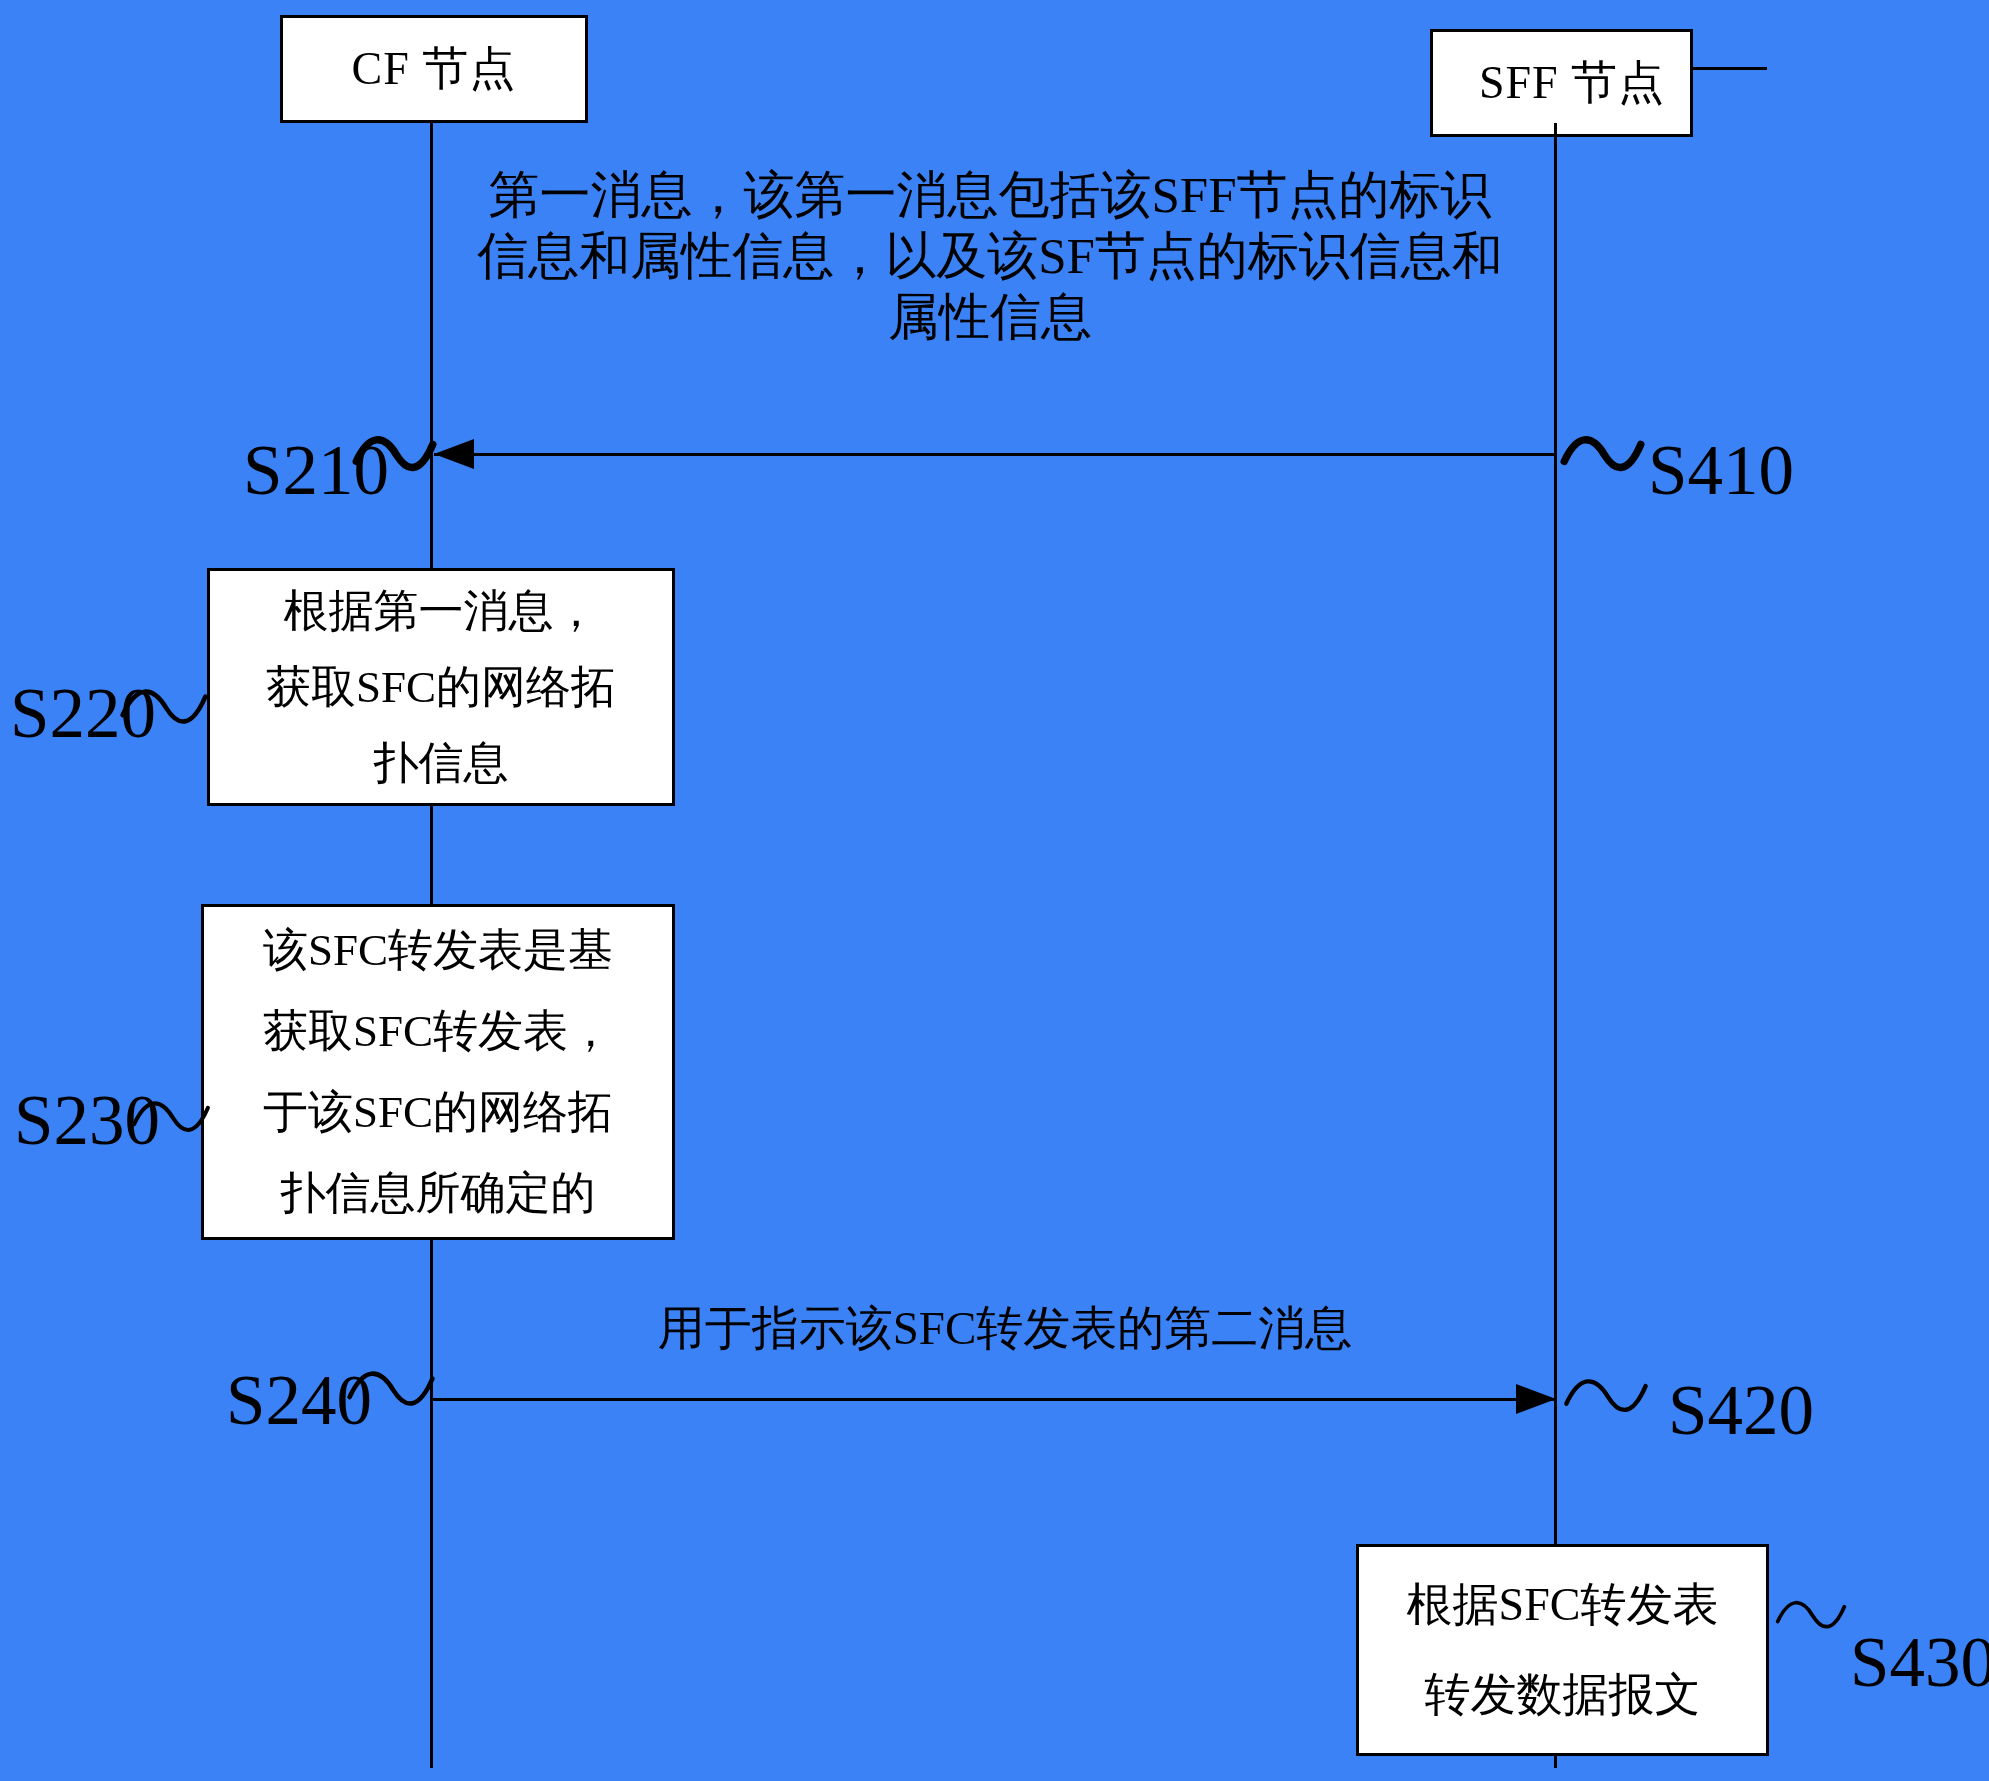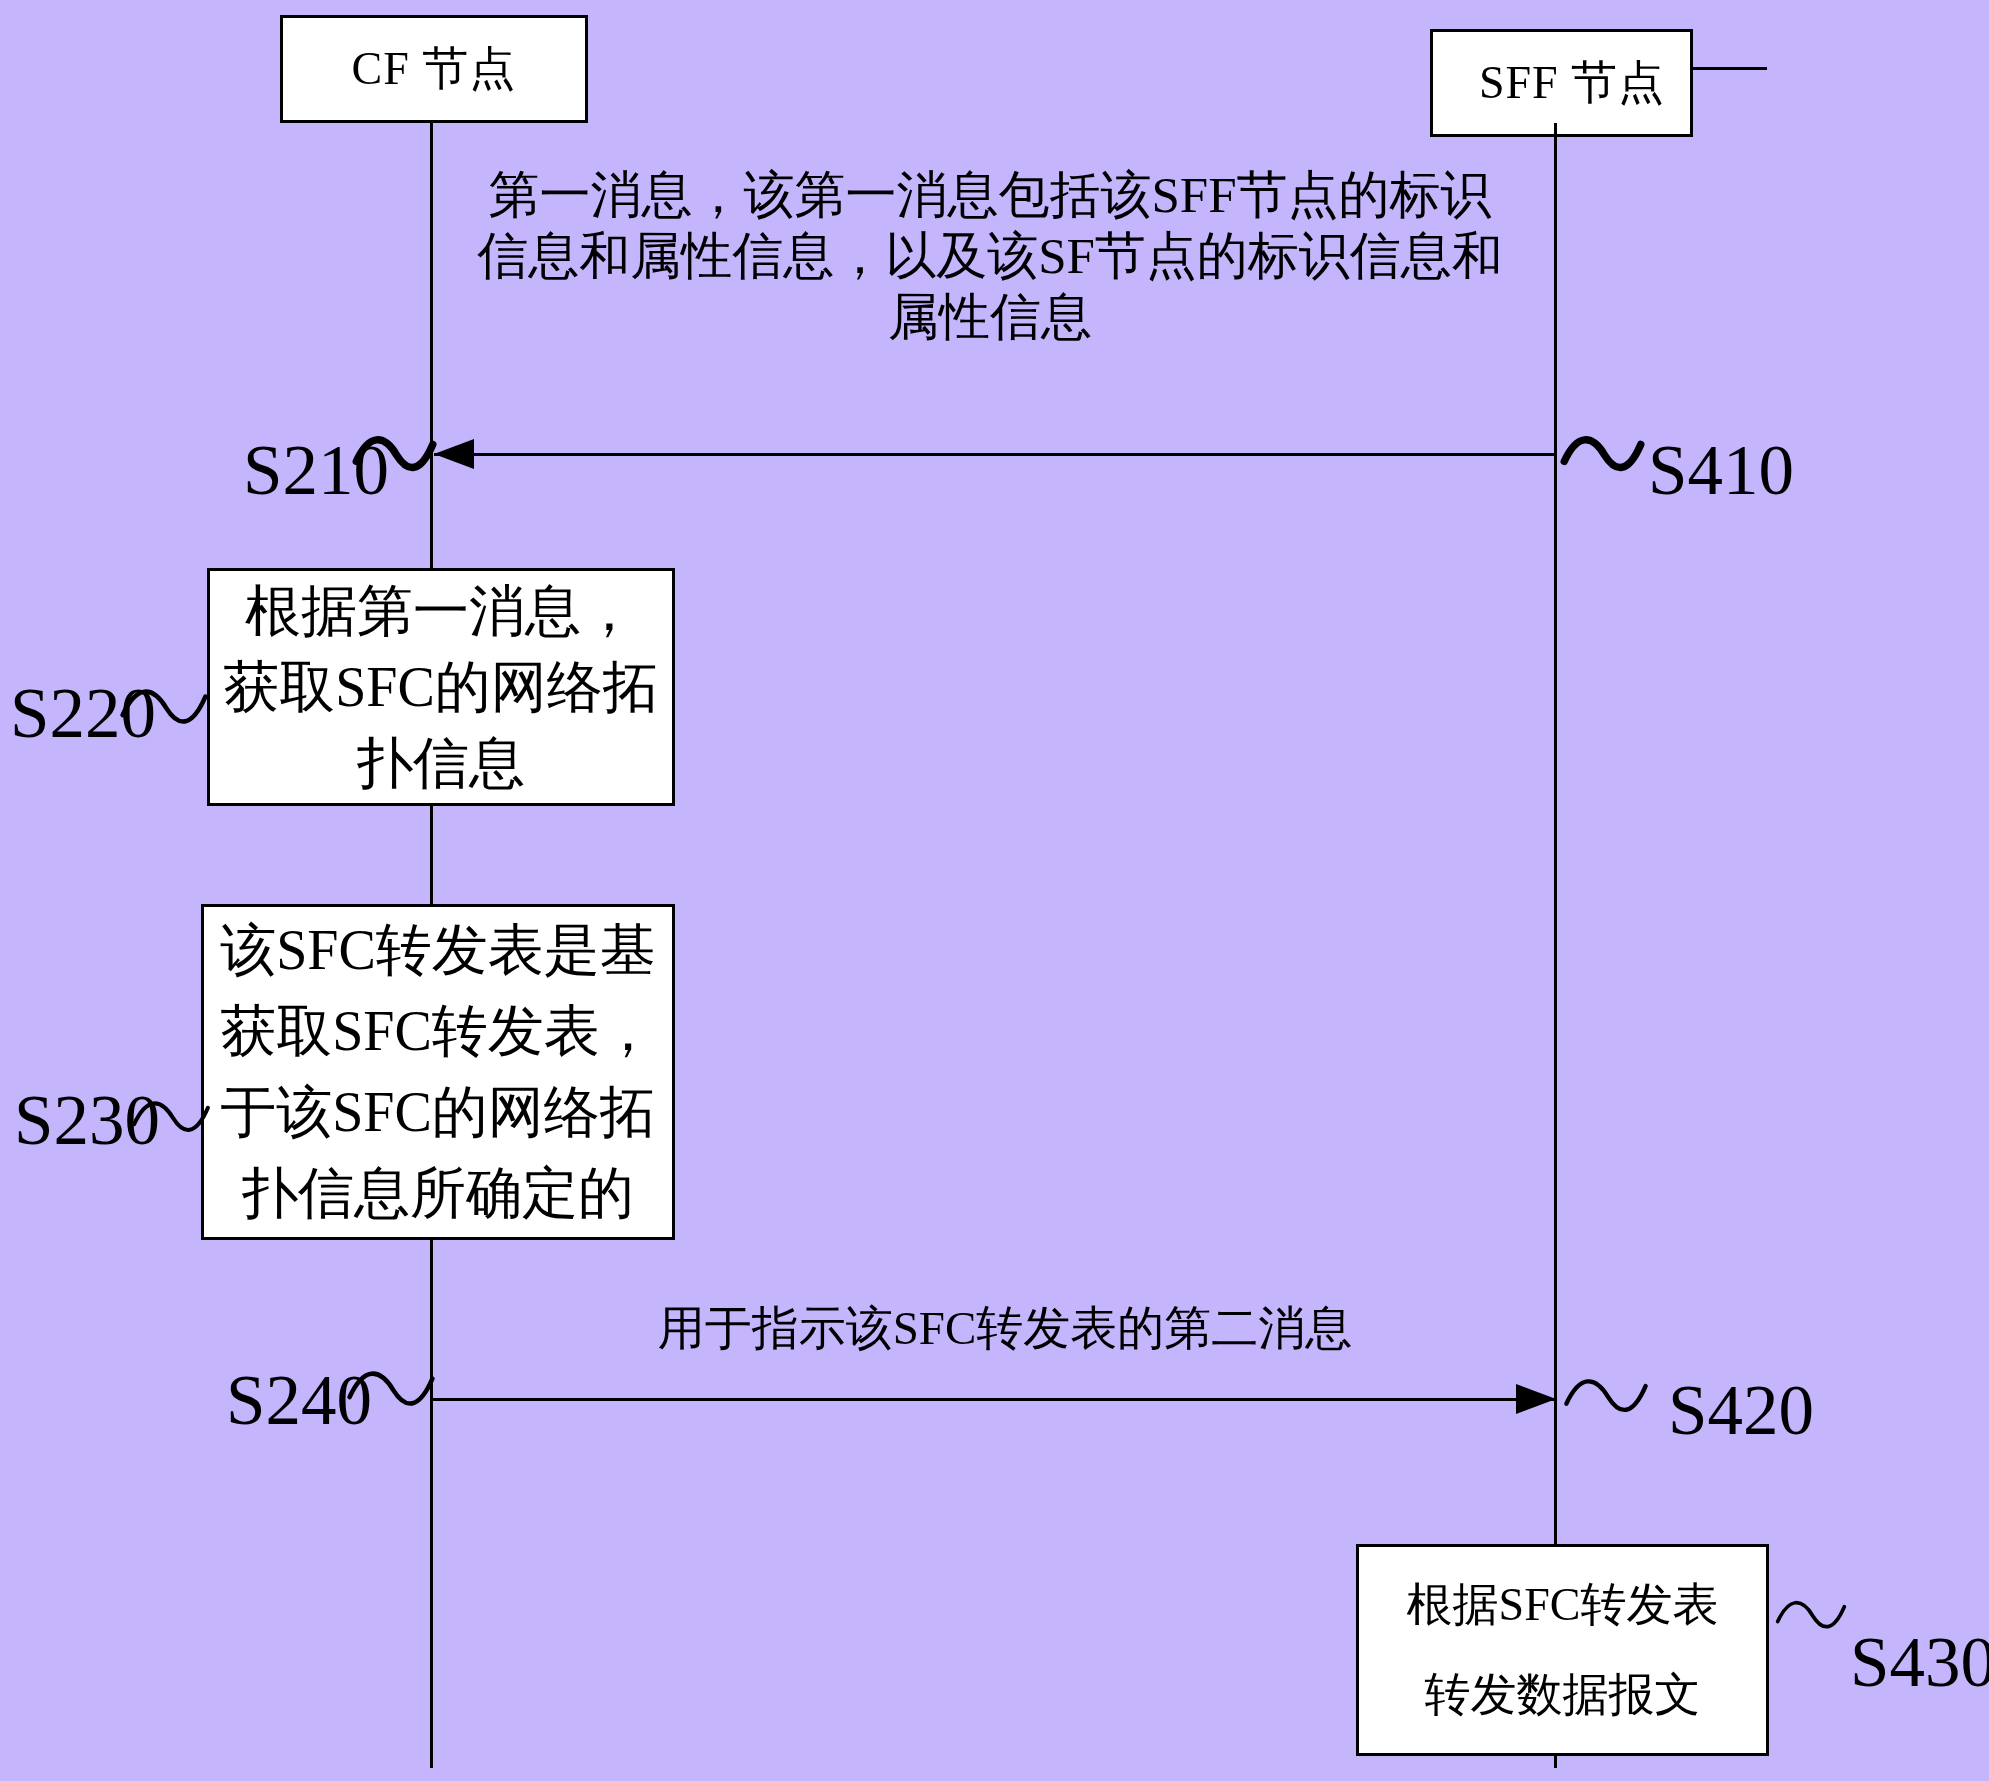--- a/index.html
+++ b/index.html
@@ -1,34 +1,34 @@
 <!DOCTYPE html>
 <html><head>
 <meta charset="utf-8">
 <style>
   html,body { margin:0; padding:0; background:#ffffff; }
   .canvas {
     position:relative;
     width:1989px; height:1781px;
-    background:#c4b5fd;
+    background:#3b82f6;
     color:#000;
     font-family:"Liberation Serif","DejaVu Serif",serif;
     overflow:hidden;
   }
   .box {
     position:absolute;
     border:3px solid #000;
     background:#fff;
     box-sizing:border-box;
     display:flex; flex-direction:column;
     align-items:center; justify-content:center;
     text-align:center;
   }
   .node-box { font-size:46px; letter-spacing:1px; }
-  .proc-box { font-size:56px; }
+  .proc-box { font-size:45px; }
   .proc-box .ln { display:block; white-space:nowrap; }
   .vline { position:absolute; width:3px; background:#000; }
   .hline { position:absolute; height:3px; background:#000; }
   .step {
     position:absolute; font-size:71px; white-space:nowrap;
   }
   .msg {
     position:absolute; text-align:center;
     font-size:51px; line-height:61px; white-space:nowrap;
   }

